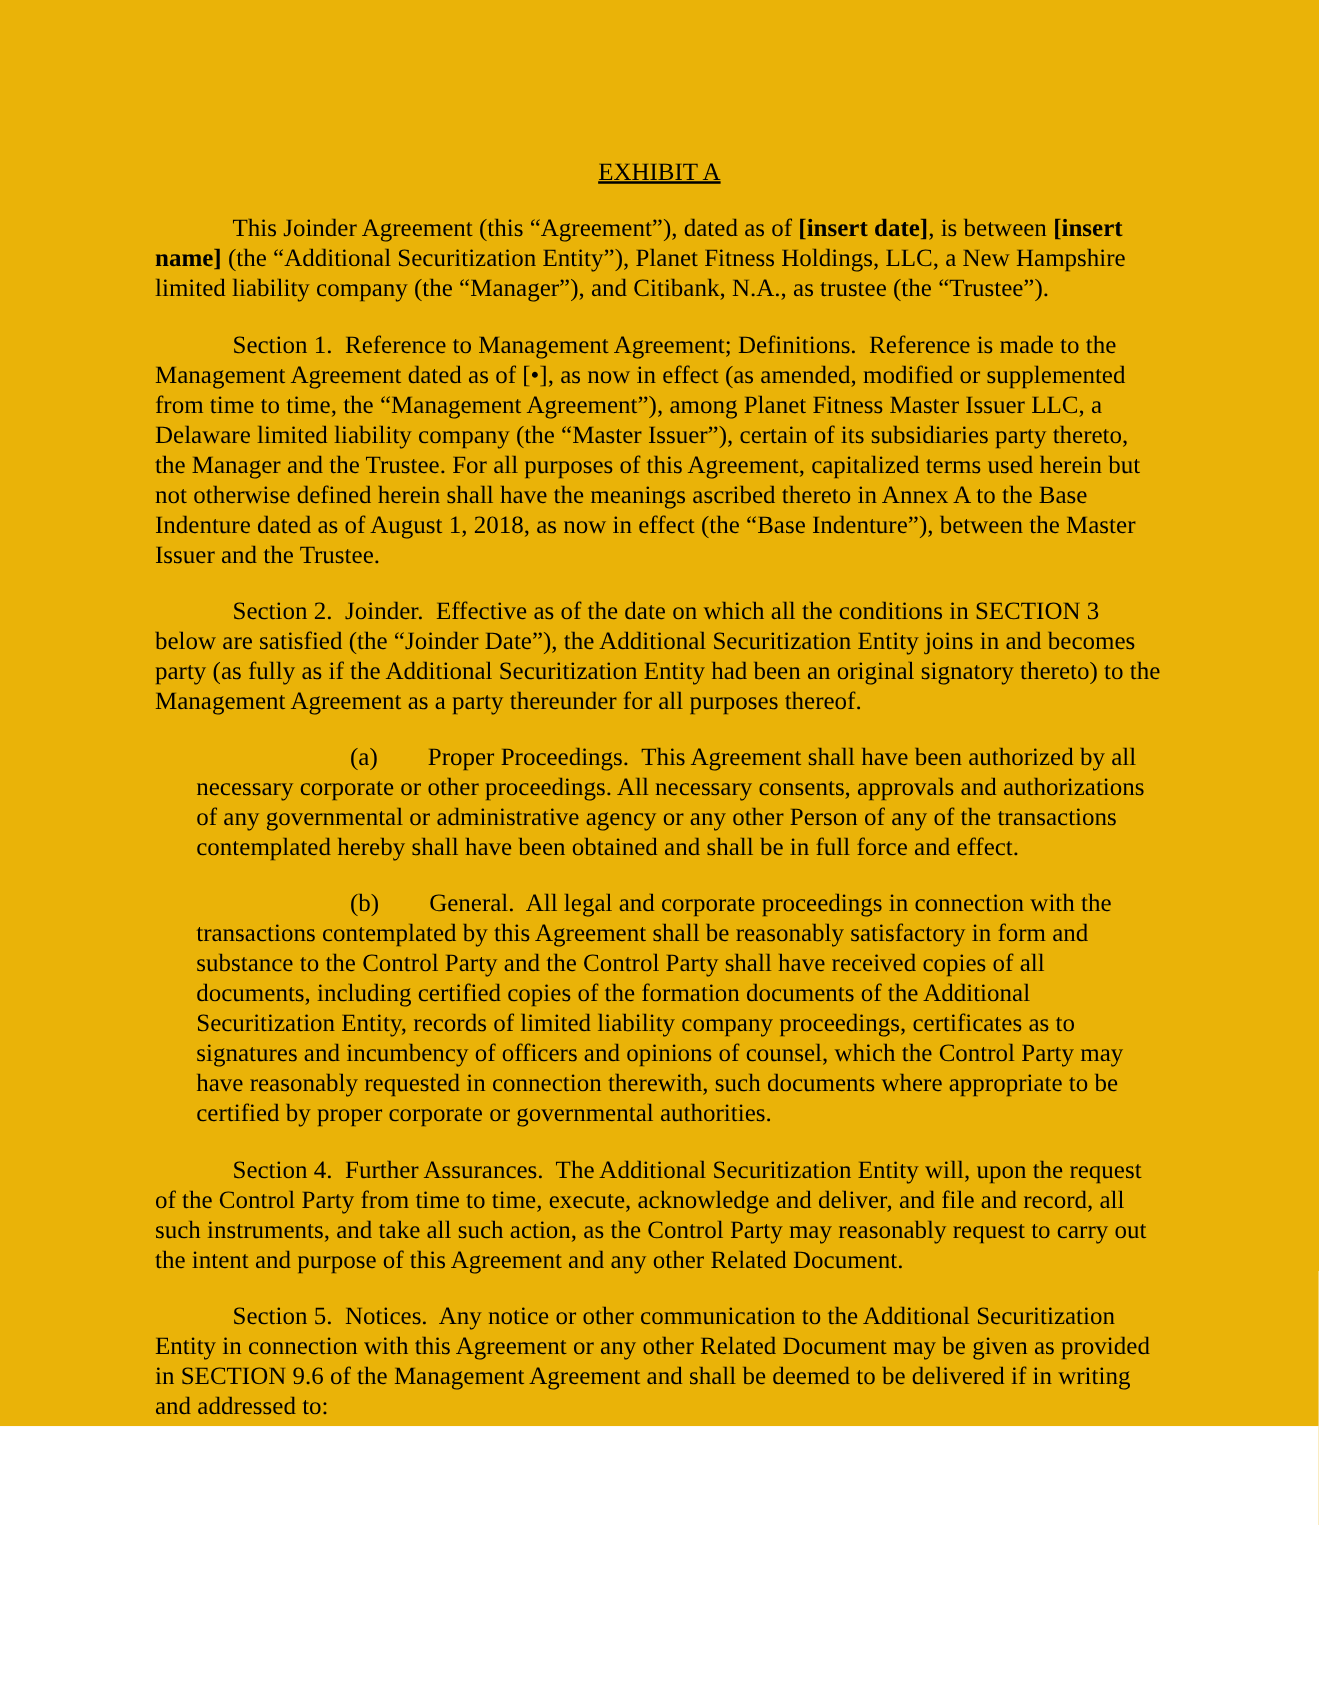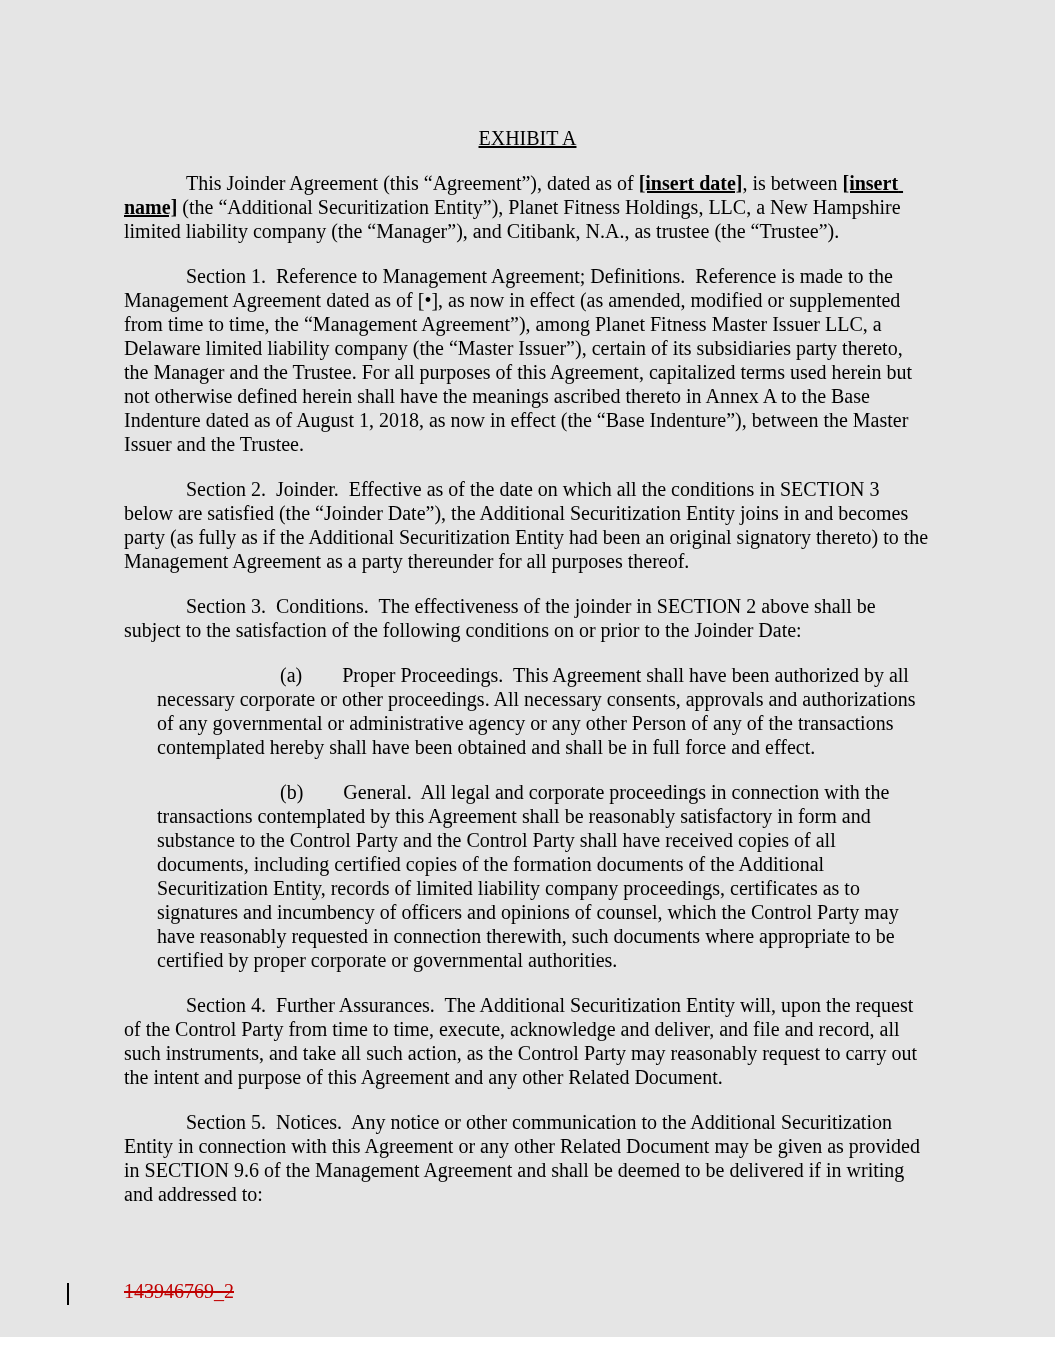--- a/index.html
+++ b/index.html
@@ -3,22 +3,22 @@
 <meta charset="utf-8">
 <style>
   html, body {
     margin: 0;
     padding: 0;
     background: #ffffff;
   }
   .page {
     position: relative;
     width: 1055px;
-    height: 1337px;
-    background: #e5e5e5;
+    height: 1141px;
+    background: #eab308;
     overflow: hidden;
     font-family: "Liberation Serif", "DejaVu Serif", serif;
     color: #000000;
   }
   .content {
     position: absolute;
     left: 124px;
     top: 126px;
     width: 807px;
     font-size: 20px;
@@ -37,21 +37,21 @@
   }
   .para {
     margin: 0 0 21px 0;
     text-indent: 62px;
     white-space: pre-wrap;
   }
   .para.sub {
     text-indent: 123px;
     margin-left: 33px;
   }
-  .run.b { font-weight: bold; text-decoration: underline; }
+  .run.b { font-weight: bold; }
   .run.u { }
   .run.tab-gap { margin-right: 40px; }
   .footer-doc-id {
     position: absolute;
     left: 124px;
     top: 1282px;
     font-size: 20px;
     line-height: 18px;
     text-decoration: line-through;
   }
@@ -69,21 +69,20 @@
 
 <div class="page">
   <div class="content">
     <div class="doc-title">
       <span class="t-line u">EXHIBIT A</span>
     </div>
     <div>
         <p class="para"><span class="run">This Joinder Agreement (this “</span><span class="run u">Agreement</span><span class="run">”), dated as of </span><span class="run b">[insert date]</span><span class="run">, is between </span><span class="run b">[insert name]</span><span class="run"> (the “</span><span class="run u">Additional Securitization Entity</span><span class="run">”), Planet Fitness Holdings, LLC, a New Hampshire limited liability company (the “</span><span class="run u">Manager</span><span class="run">”), and Citibank, N.A., as trustee (the “</span><span class="run u">Trustee</span><span class="run">”).</span></p>
         <p class="para"><span class="run">Section 1.  </span><span class="run u">Reference to Management Agreement; Definitions</span><span class="run">.  Reference is made to the Management Agreement dated as of [•], as now in effect (as amended, modified or supplemented from time to time, the “</span><span class="run u">Management Agreement</span><span class="run">”), among Planet Fitness Master Issuer LLC, a Delaware limited liability company (the “</span><span class="run u">Master Issuer</span><span class="run">”), certain of its subsidiaries party thereto, the Manager and the Trustee. For all purposes of this Agreement, capitalized terms used herein but not otherwise defined herein shall have the meanings ascribed thereto in Annex A to the Base Indenture dated as of August 1, 2018, as now in effect (the “</span><span class="run u">Base Indenture</span><span class="run">”), between the Master Issuer and the Trustee.</span></p>
         <p class="para"><span class="run">Section 2.  </span><span class="run u">Joinder</span><span class="run">.  Effective as of the date on which all the conditions in </span><span class="run u">SECTION 3</span><span class="run"> below are satisfied (the “</span><span class="run u">Joinder Date</span><span class="run">”), the Additional Securitization Entity joins in and becomes party (as fully as if the Additional Securitization Entity had been an original signatory thereto) to the Management Agreement as a party thereunder for all purposes thereof.</span></p>
-        <p class="para"><span class="run">Section 3.  </span><span class="run u">Conditions</span><span class="run">.  The effectiveness of the joinder in </span><span class="run u">SECTION 2</span><span class="run"> above shall be subject to the satisfaction of the following conditions on or prior to the Joinder Date:</span></p>
         <p class="para sub"><span class="run tab-gap">(a)</span><span class="run u">Proper Proceedings</span><span class="run">.  This Agreement shall have been authorized by all necessary corporate or other proceedings. All necessary consents, approvals and authorizations of any governmental or administrative agency or any other Person of any of the transactions contemplated hereby shall have been obtained and shall be in full force and effect.</span></p>
         <p class="para sub"><span class="run tab-gap">(b)</span><span class="run u">General</span><span class="run">.  All legal and corporate proceedings in connection with the transactions contemplated by this Agreement shall be reasonably satisfactory in form and substance to the Control Party and the Control Party shall have received copies of all documents, including certified copies of the formation documents of the Additional Securitization Entity, records of limited liability company proceedings, certificates as to signatures and incumbency of officers and opinions of counsel, which the Control Party may have reasonably requested in connection therewith, such documents where appropriate to be certified by proper corporate or governmental authorities.</span></p>
         <p class="para"><span class="run">Section 4.  </span><span class="run u">Further Assurances</span><span class="run">.  The Additional Securitization Entity will, upon the request of the Control Party from time to time, execute, acknowledge and deliver, and file and record, all such instruments, and take all such action, as the Control Party may reasonably request to carry out the intent and purpose of this Agreement and any other Related Document.</span></p>
         <p class="para"><span class="run">Section 5.  </span><span class="run u">Notices</span><span class="run">.  Any notice or other communication to the Additional Securitization Entity in connection with this Agreement or any other Related Document may be given as provided in </span><span class="run u">SECTION 9.6</span><span class="run"> of the Management Agreement and shall be deemed to be delivered if in writing and addressed to:</span></p>
       </div>
   </div>
   <div class="change-bar"></div>
   <span class="footer-doc-id" style="color: rgb(192, 0, 0);">143946769_2</span>
 </div>
 

